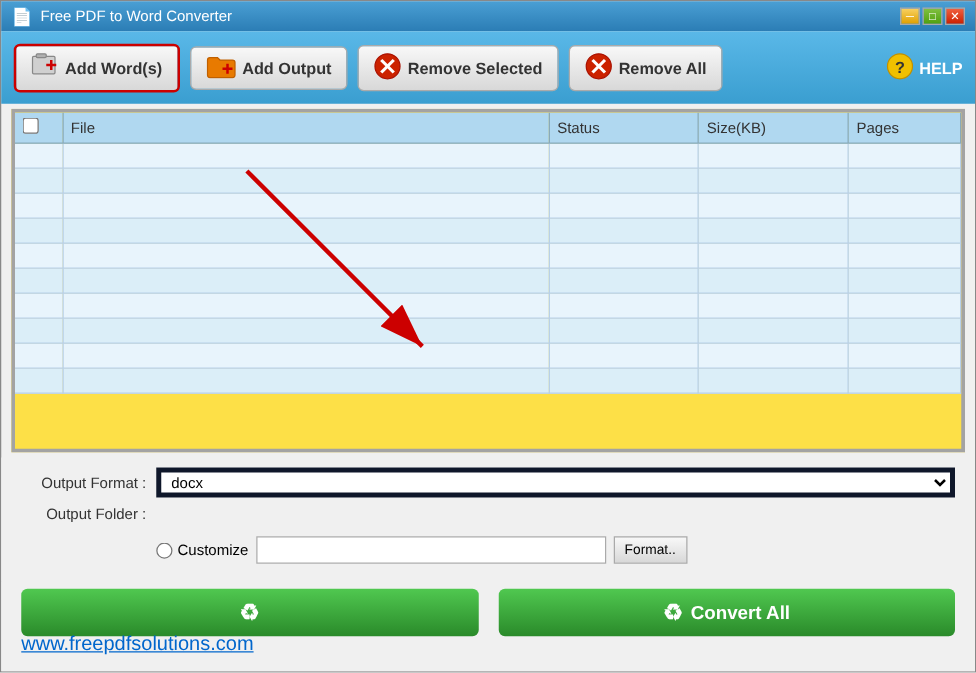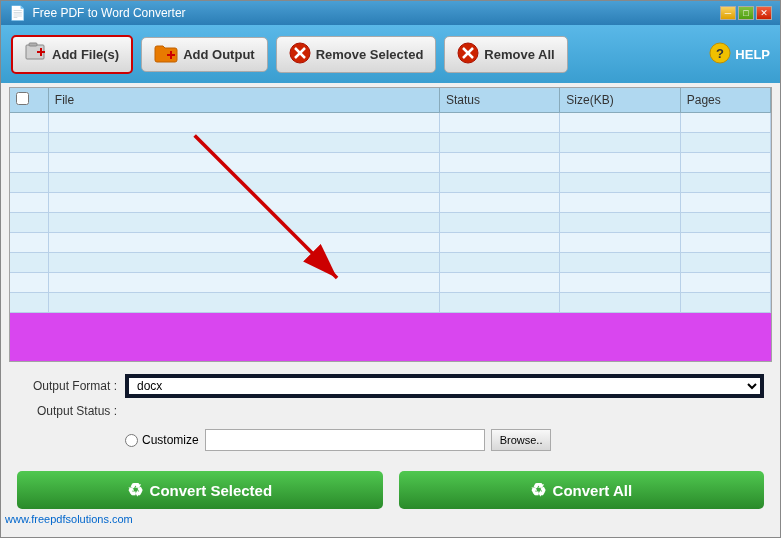--- a/index.html
+++ b/index.html
@@ -116,23 +116,23 @@
       font-size: 13px;
       font-weight: bold;
       cursor: pointer;
       display: flex;
       align-items: center;
       gap: 4px;
     }
 
     .file-area {
       flex: 1;
-      background: #d946ef;
+      background: #fde047;
       margin: 4px 8px;
-      border: 1px solid #a3a3a3;
+      border: 3px solid #a3a3a3;
       overflow: hidden;
       position: relative;
     }
 
     .file-table {
       width: 100%;
       border-collapse: collapse;
     }
 
     .file-table th {
@@ -236,26 +236,27 @@
       font-size: 15px;
       font-weight: bold;
       color: white;
       border: none;
       background: linear-gradient(to bottom, #50c850, #2a8a2a);
       flex: 1;
       justify-content: center;
     }
 
     .website-link {
-      font-size: 11px;
+      font-size: 16px;
       color: #0066cc;
+      text-decoration: underline;
       cursor: pointer;
       position: absolute;
       bottom: 12px;
-      left: 4px;
+      left: 16px;
     }
 
     .bottom-buttons {
       display: flex;
       gap: 16px;
       flex: 1;
       justify-content: center;
     }
 
     .bottom-wrapper {
@@ -284,21 +285,21 @@
   <div class="toolbar">
     <button class="toolbar-btn btn-add-files">
       <span style="font-size:18px; color:#555;">
         <svg width="22" height="20" viewBox="0 0 22 20">
           <rect x="1" y="3" width="18" height="14" rx="1" fill="#d0d0d0" stroke="#888" stroke-width="1"></rect>
           <rect x="4" y="1" width="8" height="3" rx="1" fill="#b0b0b0" stroke="#888" stroke-width="1"></rect>
           <line x1="16" y1="6" x2="16" y2="14" stroke="#cc0000" stroke-width="2"></line>
           <line x1="12" y1="10" x2="20" y2="10" stroke="#cc0000" stroke-width="2"></line>
         </svg>
       </span>
-      <span>Add File(s)</span>
+      <span>Add Word(s)</span>
     </button>
 
     <button class="toolbar-btn btn-add-folder">
       <span>
         <svg width="24" height="20" viewBox="0 0 24 20">
           <path d="M1 5 Q1 3 3 3 L9 3 L11 5 L21 5 Q23 5 23 7 L23 17 Q23 19 21 19 L3 19 Q1 19 1 17 Z" fill="#e87a00" stroke="#c06000" stroke-width="1"></path>
           <line x1="17" y1="8" x2="17" y2="16" stroke="#cc0000" stroke-width="2"></line>
           <line x1="13" y1="12" x2="21" y2="12" stroke="#cc0000" stroke-width="2"></line>
         </svg>
       </span>
@@ -445,38 +446,37 @@
       <span class="settings-label">Output Format :</span>
       <select class="format-select">
         <option>docx</option>
         <option>doc</option>
         <option>rtf</option>
         <option>txt</option>
       </select>
     </div>
     <div class="settings-row" style="flex-direction:column; align-items:flex-start;">
       <div style="display:flex; align-items:center; gap:8px;">
-        <span class="settings-label">Output Status :</span>
+        <span class="settings-label">Output Folder :</span>
       </div>
       <div class="customize-row" style="margin-left:108px;">
         <label style="display:flex; align-items:center; gap:4px;">
           <input type="radio" name="folder_opt" style="">
           <span>Customize</span>
         </label>
         <input type="text" class="customize-input" style="">
-        <button class="browse-btn">Browse..</button>
+        <button class="browse-btn">Format..</button>
       </div>
     </div>
   </div>
 
   <div class="bottom-wrapper">
     <div class="bottom-buttons">
       <button class="convert-btn">
         <span style="font-size:18px;">♻</span>
-        <span>Convert Selected</span>
       </button>
       <button class="convert-btn">
         <span style="font-size:18px;">♻</span>
         <span>Convert All</span>
       </button>
     </div>
     <span class="website-link">www.freepdfsolutions.com</span>
   </div>
 </div>
 

